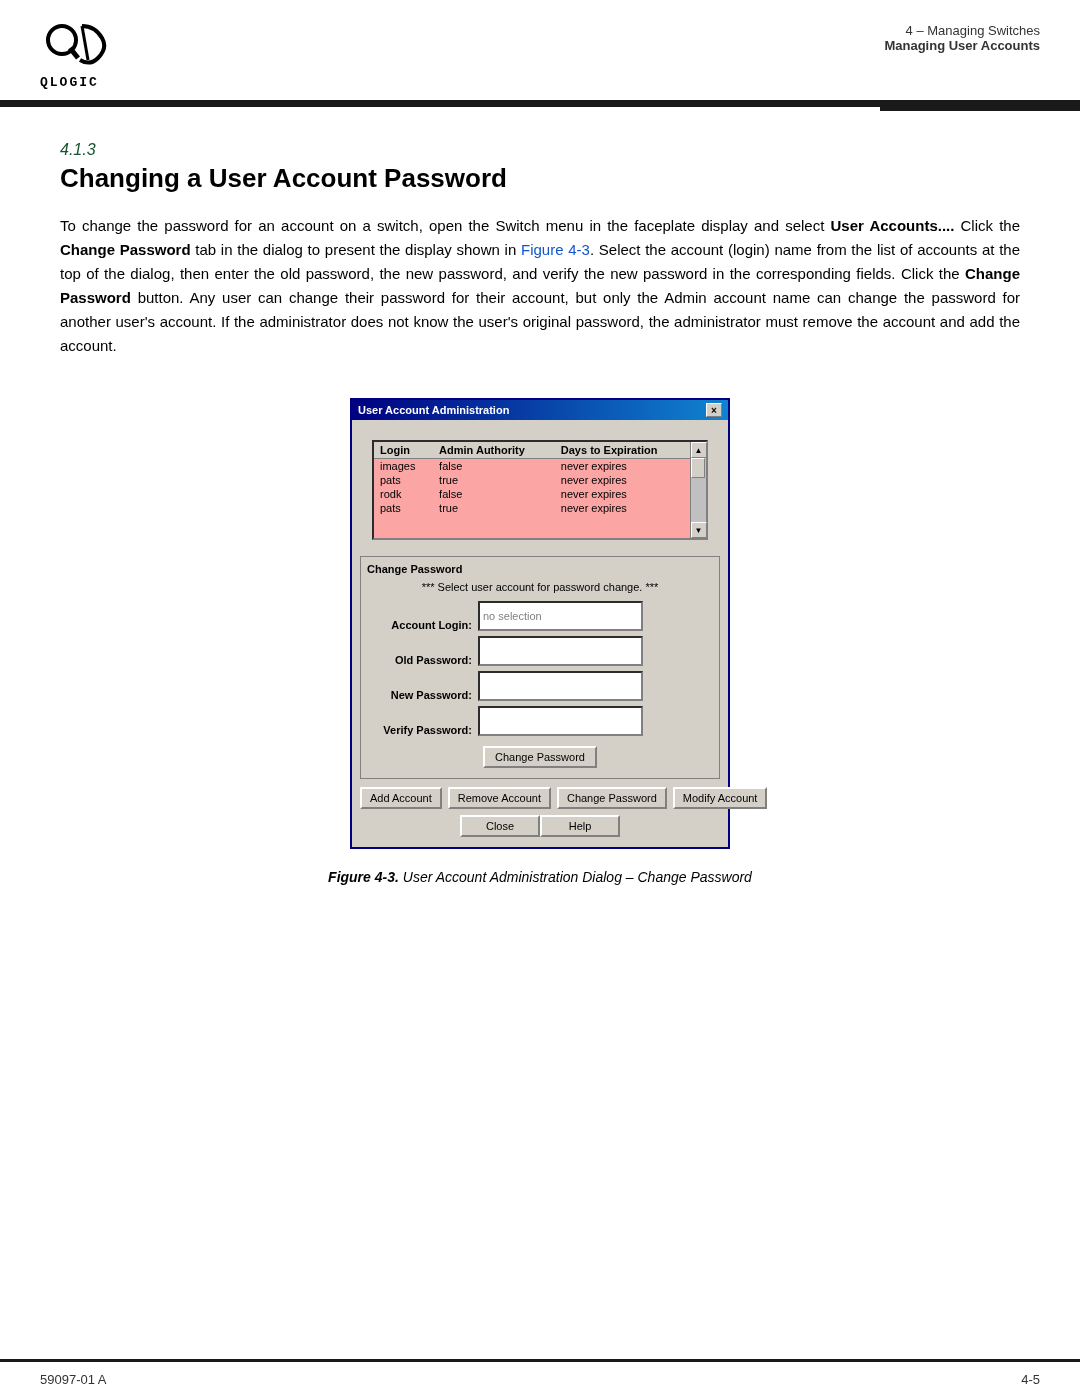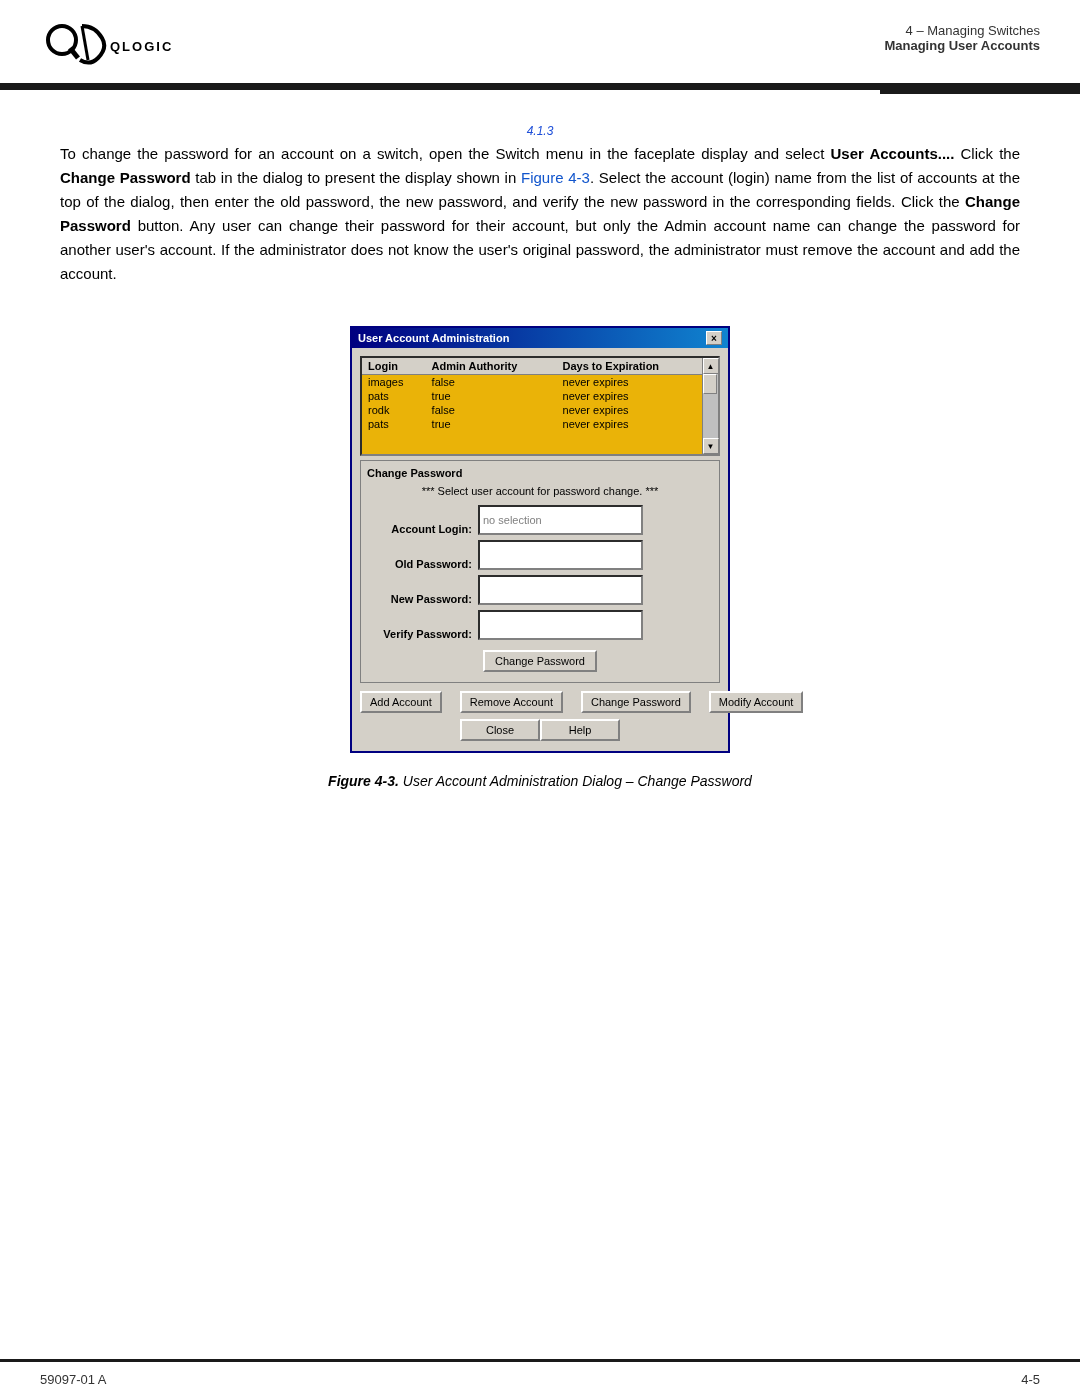--- a/index.html
+++ b/index.html
@@ -17,22 +17,22 @@
     .header {
       display: flex;
       justify-content: space-between;
       align-items: flex-start;
       padding: 18px 40px 0 40px;
       border-bottom: 3px solid #1a1a1a;
       padding-bottom: 10px;
     }
     .logo-area {
       display: flex;
-      flex-direction: row;
-      align-items: center;
+      flex-direction: column;
+      font-family: Liberation Mono, monospace;
     }
     .logo-icon {
       width: 70px;
       height: 55px;
     }
     .logo-text {
       font-size: 13px;
       font-weight: bold;
       letter-spacing: 2px;
       color: #000;
@@ -52,24 +52,23 @@
       font-weight: bold;
     }
 
     
     .main-content {
       padding: 30px 60px 30px 60px;
     }
 
     .section-num {
       font-style: italic;
-      font-size: 12px;
+      font-size: 16px;
       margin-bottom: 4px;
-      color: #1d4ed8;
-      text-align: center;
+      color: #14532d;
     }
 
     .section-title {
       font-size: 26px;
       font-weight: bold;
       margin-bottom: 20px;
       color: #000;
     }
 
     .body-text {
@@ -154,22 +153,22 @@
     .account-table tbody tr td {
       padding: 1px 6px;
       font-size: 11px;
     }
 
     
     .table-wrapper {
       position: relative;
       display: flex;
       border: 2px inset #808080;
-      background: #eab308;
-      margin: 4px;
+      background: #fca5a5;
+      margin: 16px;
       height: 100px;
     }
 
     .table-scroll-area {
       flex: 1;
       overflow: hidden;
     }
 
     .fake-scrollbar {
       width: 16px;
@@ -279,21 +278,21 @@
       cursor: pointer;
       color: #000;
       min-width: 80px;
       text-align: center;
     }
 
     
     .dialog-tabs {
       display: flex;
       padding: 4px 4px 0 4px;
-      gap: 18px;
+      gap: 6px;
     }
 
     .tab-btn {
       background: #d4d0c8;
       border: 2px solid;
       border-color: #fff #808080 #808080 #fff;
       font-size: 11px;
       padding: 3px 8px;
       cursor: pointer;
       color: #000;
@@ -362,20 +361,21 @@
 
 <div style="height:4px; background:#1a1a1a; margin:0;"></div>
 <div style="display:flex;">
   <div style="flex:1; height:4px; background:#fff;"></div>
   <div style="width:200px; height:4px; background:#1a1a1a;"></div>
 </div>
 
 <div class="main-content">
 
   <div class="section-num">4.1.3</div>
+  <div class="section-title">Changing a User Account Password</div>
 
   <p class="body-text">
     To change the password for an account on a switch, open the Switch menu in the faceplate display and select <span class="bold">User Accounts....</span> Click the <span class="bold">Change Password</span> tab in the dialog to present the display shown in <a class="link-blue">Figure 4-3</a>. Select the account (login) name from the list of accounts at the top of the dialog, then enter the old password, the new password, and verify the new password in the corresponding fields. Click the <span class="bold">Change Password</span> button. Any user can change their password for their account, but only the Admin account name can change the password for another user's account. If the administrator does not know the user's original password, the administrator must remove the account and add the account.
   </p>
 
   <div class="dialog-container">
     <div class="dialog-window">
 
       <div class="dialog-titlebar">
         <span>User Account Administration</span>

